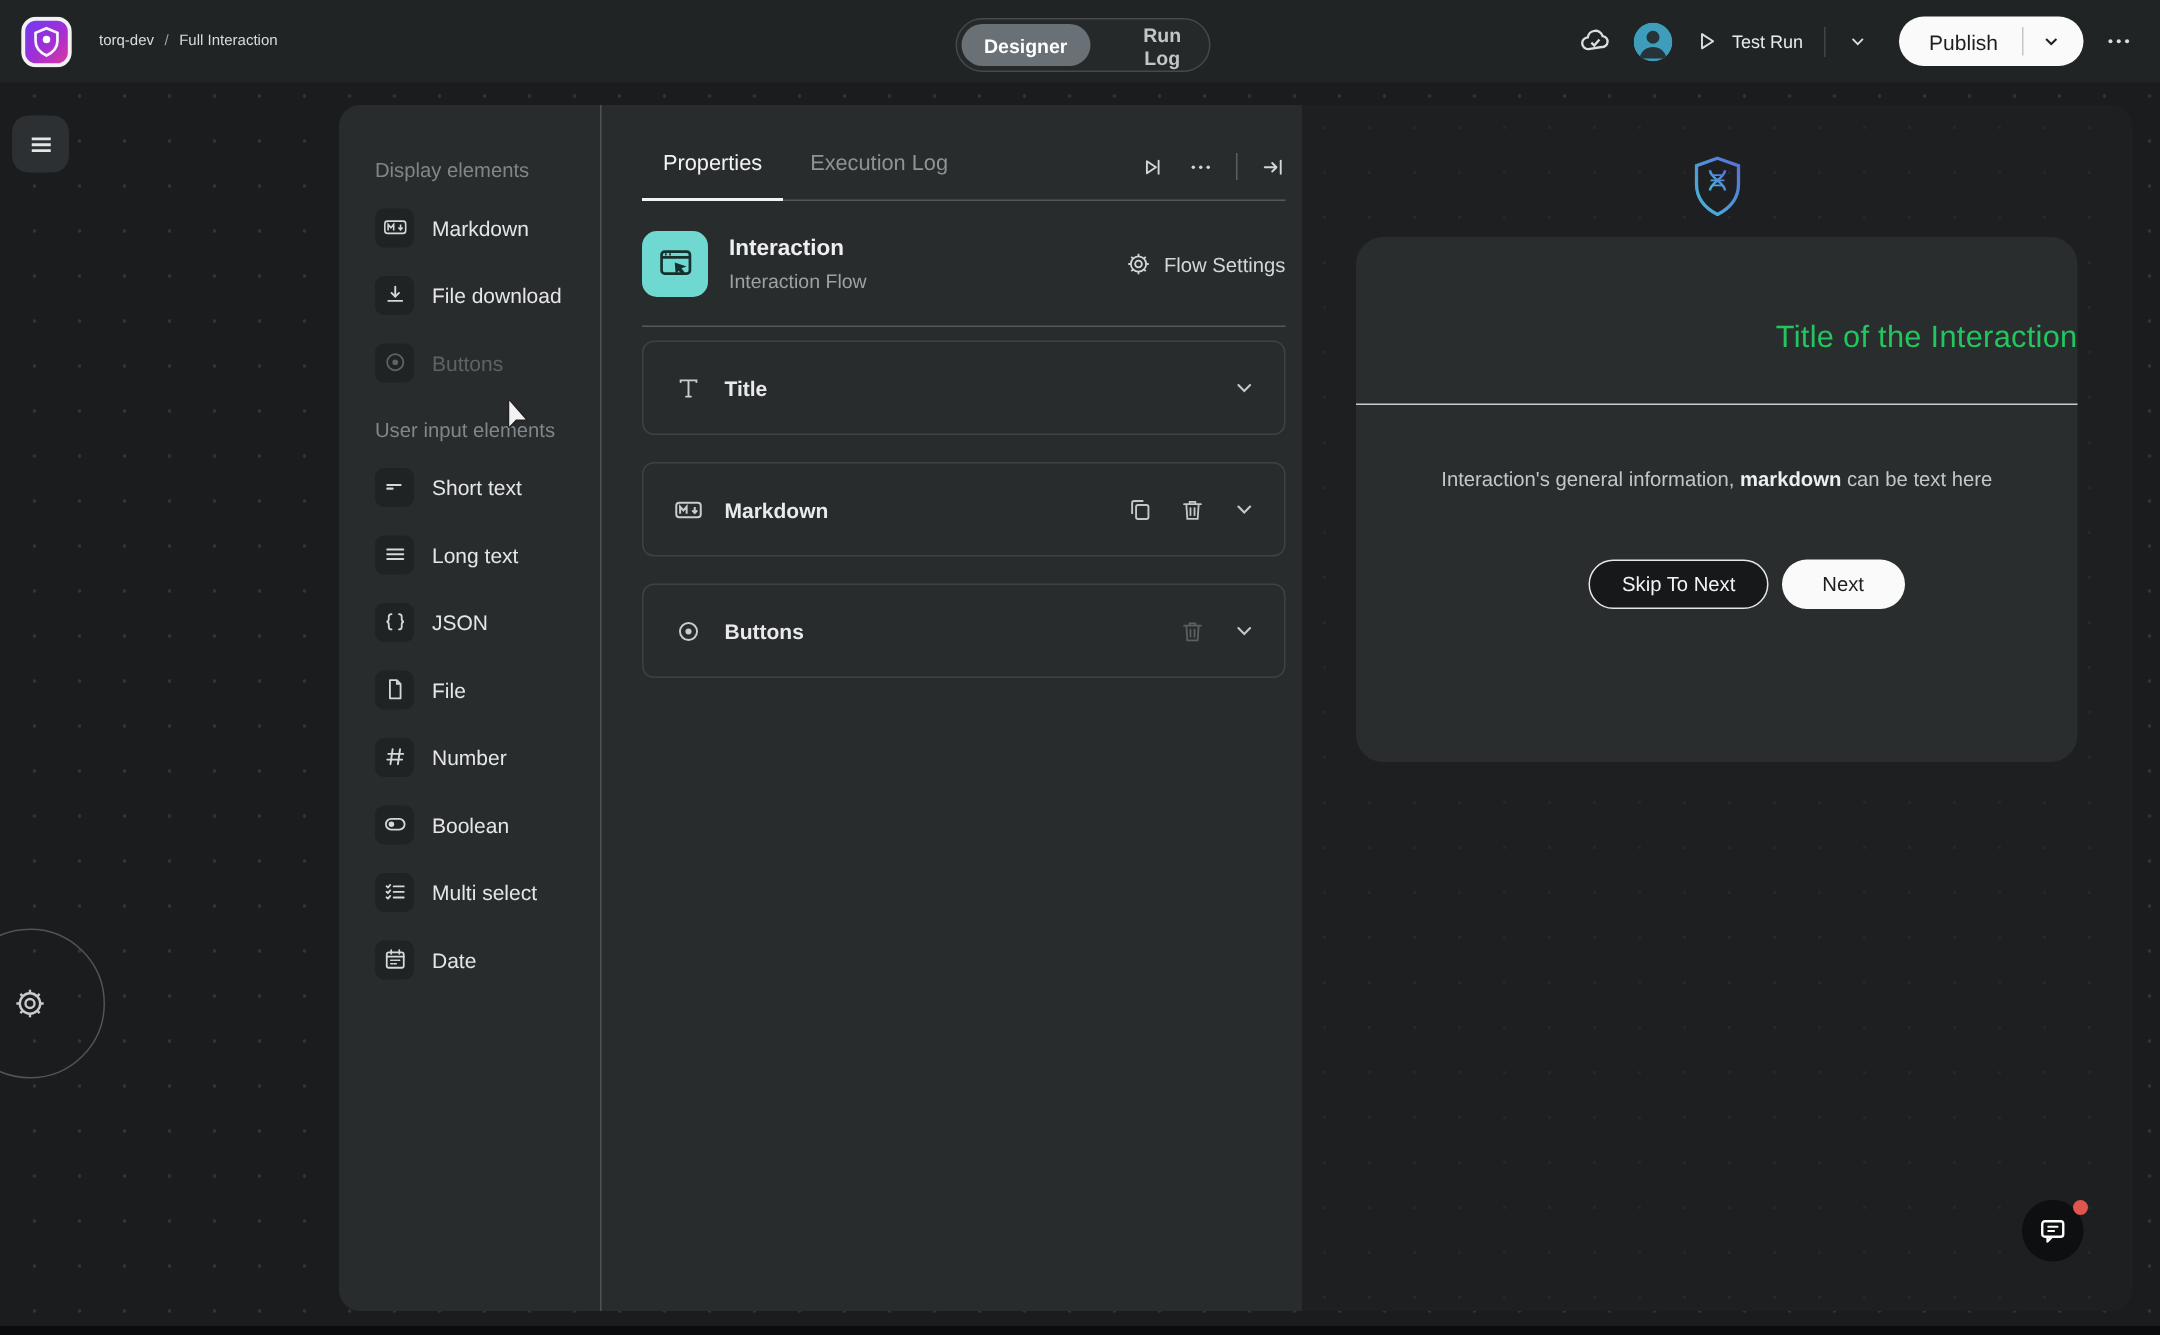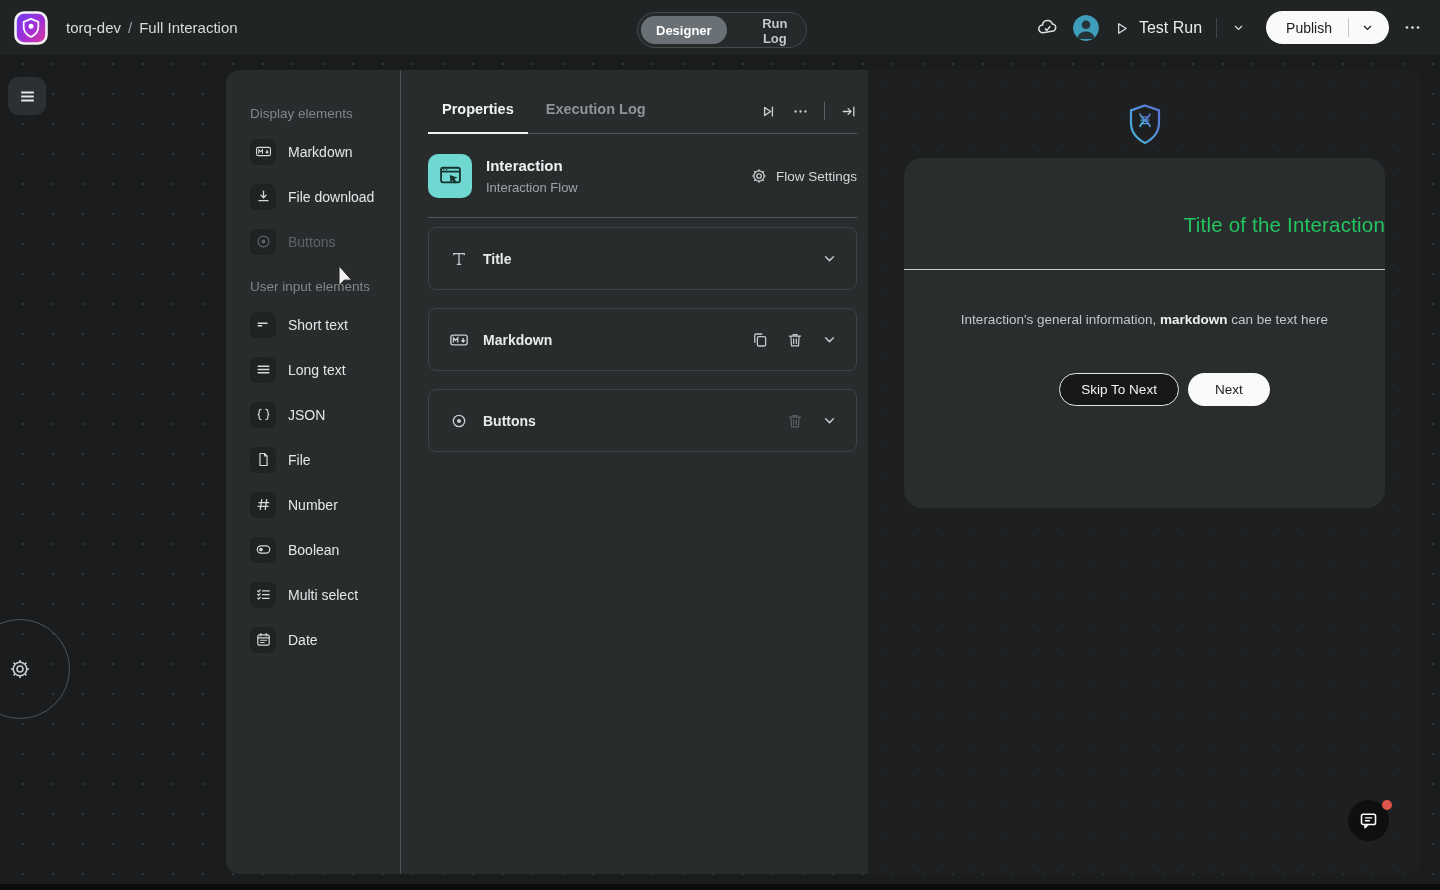--- a/index.html
+++ b/index.html
@@ -9,29 +9,29 @@
   }
   *{margin:0;padding:0;box-sizing:border-box;}
   html,body{width:1440px;height:890px;overflow:hidden;}
   body{position:relative;background:var(--canvas);font-family:"Liberation Sans","DejaVu Sans",sans-serif;color:var(--txt);-webkit-font-smoothing:antialiased;}
   svg{display:block;}
 
   
   .topbar{position:absolute;left:0;top:0;width:1440px;height:55px;background:var(--topbar);display:flex;align-items:center;z-index:5;}
   .tb-left{display:flex;align-items:center;gap:18px;padding-left:14px;}
   .app-logo{width:34px;height:34px;cursor:pointer;}
-  .breadcrumb{font-size:15px;color:#d9dbdc;display:flex;gap:7px;align-items:center;}
+  .breadcrumb{font-size:10px;color:#d9dbdc;display:flex;gap:7px;align-items:center;}
   .breadcrumb .sep{color:#9aa0a3;}
   .mode-toggle{position:absolute;left:637px;top:12px;width:170px;height:36px;border:1px solid #45494c;border-radius:18px;background:#26292a;display:flex;align-items:center;padding:3px;gap:20px;}
   .mode{border:none;background:transparent;color:#c2c6c8;font-size:13px;font-weight:700;font-family:inherit;height:28px;padding:0 15px;border-radius:15px;cursor:pointer;}
   .mode.active{background:#697076;color:#ffffff;}
   .tb-right{position:absolute;right:0;top:0;height:55px;display:flex;align-items:center;gap:14px;padding-right:18px;}
   .tb-ic{color:#dcdfe0;display:flex;align-items:center;cursor:pointer;}
   .avatar{width:26px;height:26px;border-radius:50%;overflow:hidden;cursor:pointer;}
-  .testrun{display:flex;align-items:flex-end;gap:9px;color:#e9ebec;font-size:16px;cursor:pointer;}
+  .testrun{display:flex;align-items:center;gap:9px;color:#e9ebec;font-size:12px;cursor:pointer;}
   .vsep{width:1px;height:20px;background:#414547;}
   .publish{height:33px;background:var(--white-btn);border:none;border-radius:17px;display:flex;align-items:center;cursor:pointer;font-family:inherit;margin-left:6px;}
   .publish .pub-label{color:#1c1e1f;font-size:14px;font-weight:500;padding:0 16px 0 20px;}
   .publish .pub-sep{width:1px;height:19px;background:#c4c6c7;}
   .publish .pub-chev{padding:0 14px 0 11px;color:#222;display:flex;}
 
   
   .canvas{position:absolute;left:0;top:55px;width:1440px;height:829px;background:var(--canvas);
     background-image:radial-gradient(circle,#303537 1.1px,transparent 1.4px);background-size:30px 30px;background-position:8px 24px;}
   .hamburger{position:absolute;left:8px;top:22px;width:38px;height:38px;border-radius:11px;background:#2d3032;border:none;color:#e3e5e6;display:flex;align-items:center;justify-content:center;cursor:pointer;}
@@ -51,21 +51,21 @@
   .el-label{font-size:14px;color:#e4e6e7;white-space:nowrap;}
   .el-item.disabled{cursor:default;}
   .el-item.disabled .el-label{color:var(--dim);}
   .el-item.disabled .icon-box{color:var(--dim);}
   .sec-header.second{margin-top:13px;}
   .col-divider{width:1px;background:#4d5254;flex:none;}
 
   
   .props-col{width:467px;flex:none;display:flex;flex-direction:column;}
   .tabs-row{margin:28px 11px 0 27px;height:36px;display:flex;align-items:flex-start;border-bottom:1px solid #53585a;position:relative;}
-  .tab{font-size:14.5px;font-weight:700;color:var(--muted);padding:3px 14px 16px;height:36px;cursor:pointer;}
+  .tab{font-size:14.5px;font-weight:400;color:var(--muted);padding:3px 14px 16px;height:36px;cursor:pointer;}
   .tab.active{color:#f2f3f4;box-shadow:inset 0 -2px 0 #f2f3f4;}
   .tab+.tab{margin-left:4px;}
   .tabs-actions{margin-left:auto;display:flex;align-items:center;gap:15px;height:26px;color:#d3d6d7;}
   .tabs-actions .vsep{background:#5a5f61;height:18px;}
   .ta-ic{display:flex;cursor:pointer;}
   .node-header{margin:20px 11px 0 27px;display:flex;align-items:center;padding-bottom:19px;border-bottom:1px solid #53585a;}
   .node-icon{width:44px;height:44px;border-radius:10px;background:var(--teal);display:flex;align-items:center;justify-content:center;flex:none;}
   .node-txt{margin-left:14px;}
   .node-title{font-size:15px;font-weight:700;color:#edeff0;}
   .node-sub{font-size:13px;color:#9da2a5;margin-top:6px;}

